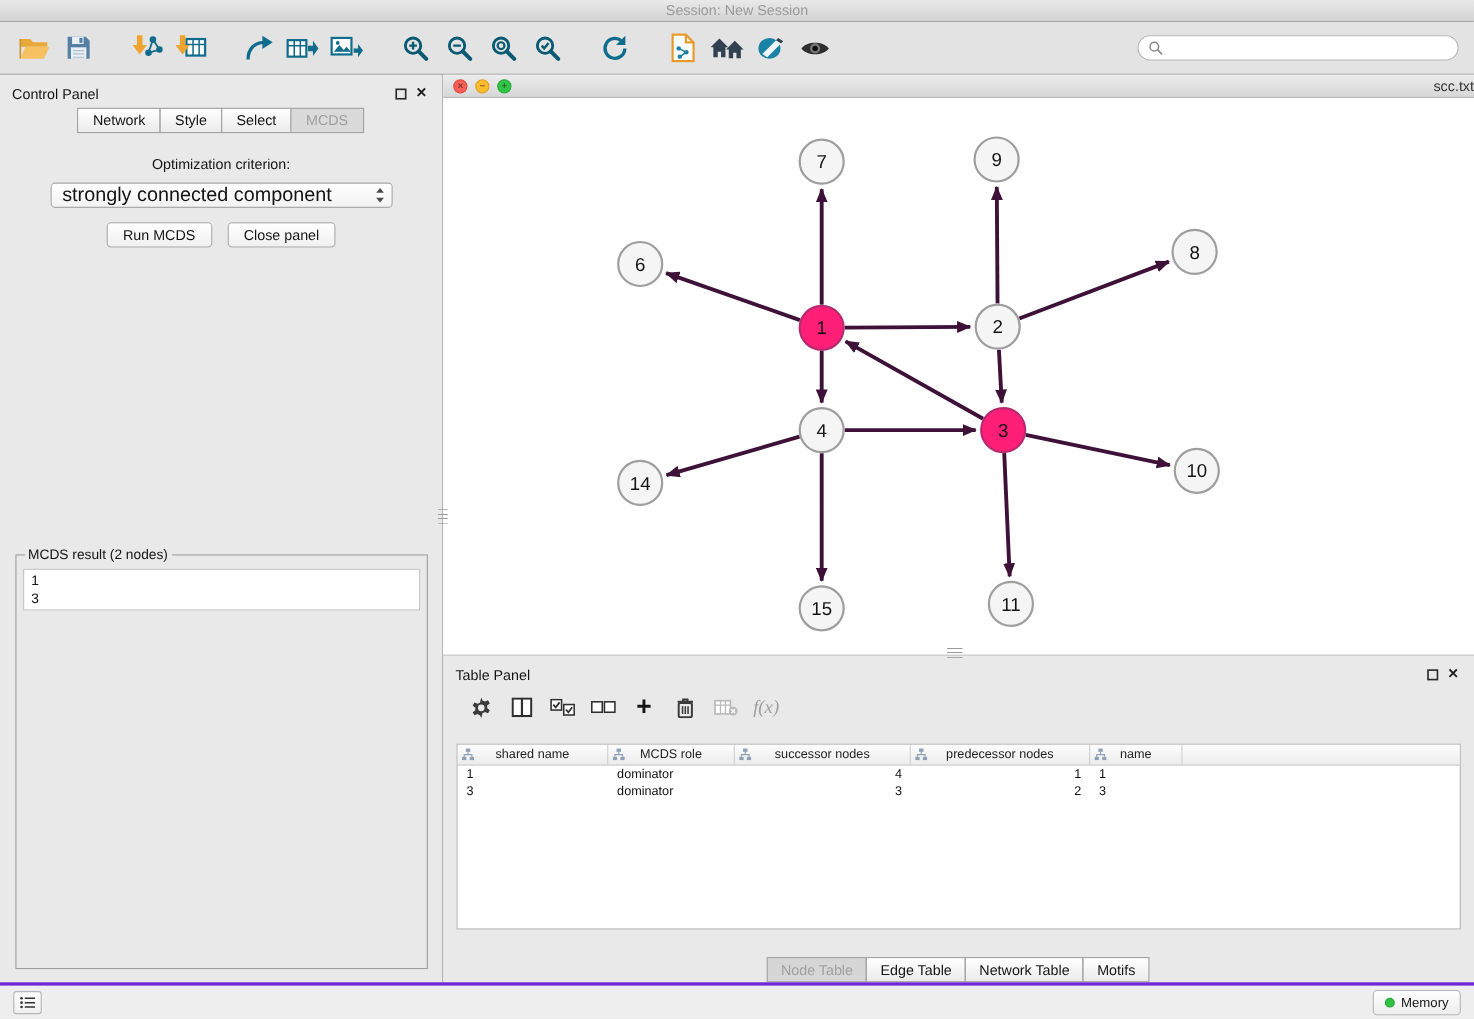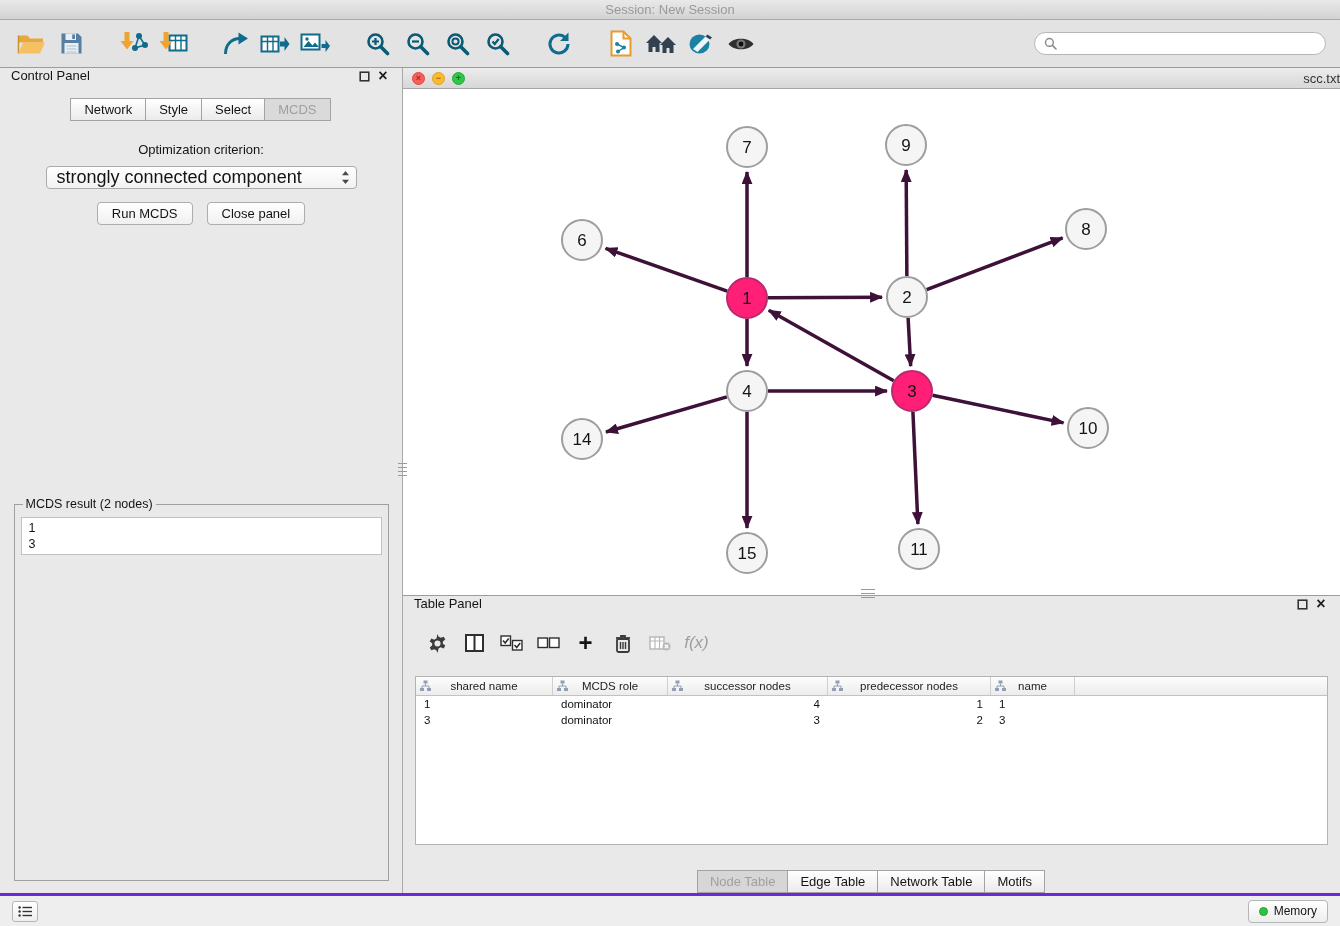--- a/index.html
+++ b/index.html
@@ -16,21 +16,21 @@
   .tool{background:none;border:none;width:34px;height:36px;display:flex;align-items:center;justify-content:center;cursor:default;flex:0 0 auto}
   .grp{margin-left:22px}
   .search-box{margin-left:auto;width:292px;height:23px;border:1px solid #b6b6b6;border-radius:12px;background:#fff;display:flex;align-items:center;padding:0 9px;gap:5px;flex:0 0 292px}
   .search-box input{border:none;outline:none;flex:1;font-size:13px;font-family:"Liberation Sans",sans-serif;background:transparent;min-width:0}
 
   
   .content{flex:1;display:flex;min-height:0}
 
   
   .control-panel{flex:0 0 403px;width:403px;background:#e9e9e9;border-right:1px solid #a8a8a8;display:flex;flex-direction:column}
-  .panel-header{height:25px;flex:0 0 25px;display:flex;align-items:flex-start;padding:0 11px;font-size:13px;color:#141414;gap:3px}
+  .panel-header{height:25px;flex:0 0 25px;display:flex;align-items:flex-end;padding:0 11px;font-size:13px;color:#141414;gap:3px}
   .panel-header .spacer{flex:1}
   .icon-btn{background:none;border:none;display:flex;align-items:center;justify-content:center;width:16px;height:16px;cursor:default}
   .close-x{font-size:16px;font-weight:bold;color:#1d1d1d;line-height:1}
   .cp-tabs{display:flex;justify-content:center;margin-top:5px}
   .cp-tab{padding:3px 13px;font-size:13px;color:#141414;background:linear-gradient(#ffffff,#ebebeb);border:1px solid #a3a3a3;margin-left:-1px;cursor:default}
   .cp-tab.active{background:#dadada;color:#9f9f9f}
   .cp-body{flex:1;display:flex;flex-direction:column;align-items:center;min-height:0}
   .opt-label{margin-top:21px;font-size:13px;color:#141414}
   .select-box{margin-top:9px;width:311px;height:23px;border:1px solid #ababab;border-radius:4px;background:linear-gradient(#ffffff,#f2f2f2);display:flex;align-items:center;padding:0 6px 0 10px;font-size:18px;color:#141414}
   .select-box .sel-label{flex:1;overflow:hidden;white-space:nowrap}
@@ -55,21 +55,21 @@
   .net-title{position:absolute;left:0;right:0;text-align:right;font-size:13px;color:#333;pointer-events:none}
   .net-canvas{flex:1;background:#fff;position:relative;min-height:0}
   .net-canvas svg{width:100%;height:100%;display:block}
   #net-svg text{font-family:"Liberation Sans",sans-serif}
 
   
   .table-panel{flex:1;background:#e9e9e9;display:flex;flex-direction:column;min-height:0}
   .tp-toolbar{height:44px;flex:0 0 44px;display:flex;align-items:center;padding:0 16px}
   .tp-tool{background:none;border:none;width:37px;height:30px;display:flex;align-items:center;justify-content:center;cursor:default}
   .plus-glyph{font-size:24px;font-weight:bold;color:#151515;line-height:1}
-  .fx{font-family:Liberation Sans, sans-serif;font-style:italic;font-size:17px;color:#9e9e9e}
+  .fx{font-family:Liberation Serif, serif;font-style:italic;font-size:17px;color:#9e9e9e}
   .table-box{margin:11px 12px;height:172px;background:#fff;border:1px solid #b3b3b3;overflow:hidden}
   .thead{display:flex;height:19px;background:linear-gradient(#fdfdfd,#ececec);border-bottom:1px solid #c3c3c3}
   .th{position:relative;display:flex;align-items:center;justify-content:center;font-size:11.5px;color:#222;border-right:1px solid #cfcfcf;flex:0 0 auto}
   .th .sort-icon{position:absolute;left:4px;top:3px;line-height:0}
   .th.filler{flex:1;border-right:none}
   .tbody .tr{display:flex;height:16px;align-items:center}
   .td{font-size:11.5px;color:#111;padding:0 8px;overflow:hidden;white-space:nowrap;flex:0 0 auto}
   .tp-tabs{display:flex;justify-content:center;margin-top:14px}
   .tp-tab{padding:3px 12px;font-size:13px;color:#141414;background:linear-gradient(#ffffff,#ebebeb);border:1px solid #a3a3a3;margin-left:-1px;cursor:default}
   .tp-tab.active{background:#d6d6d6;color:#a0a0a0}

